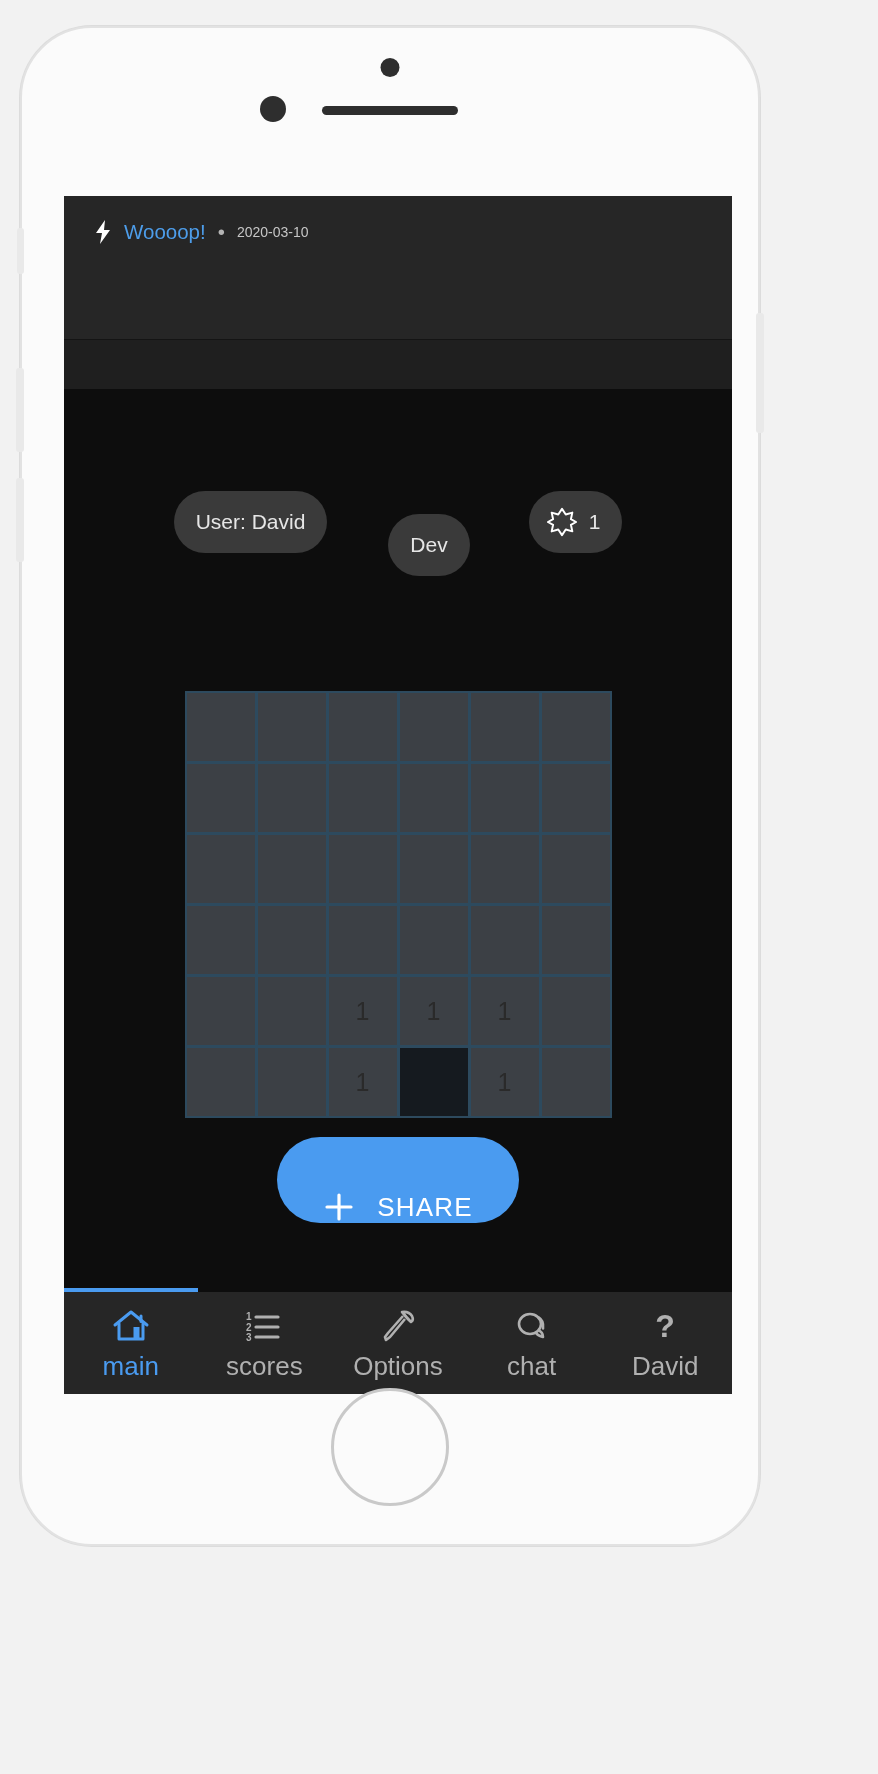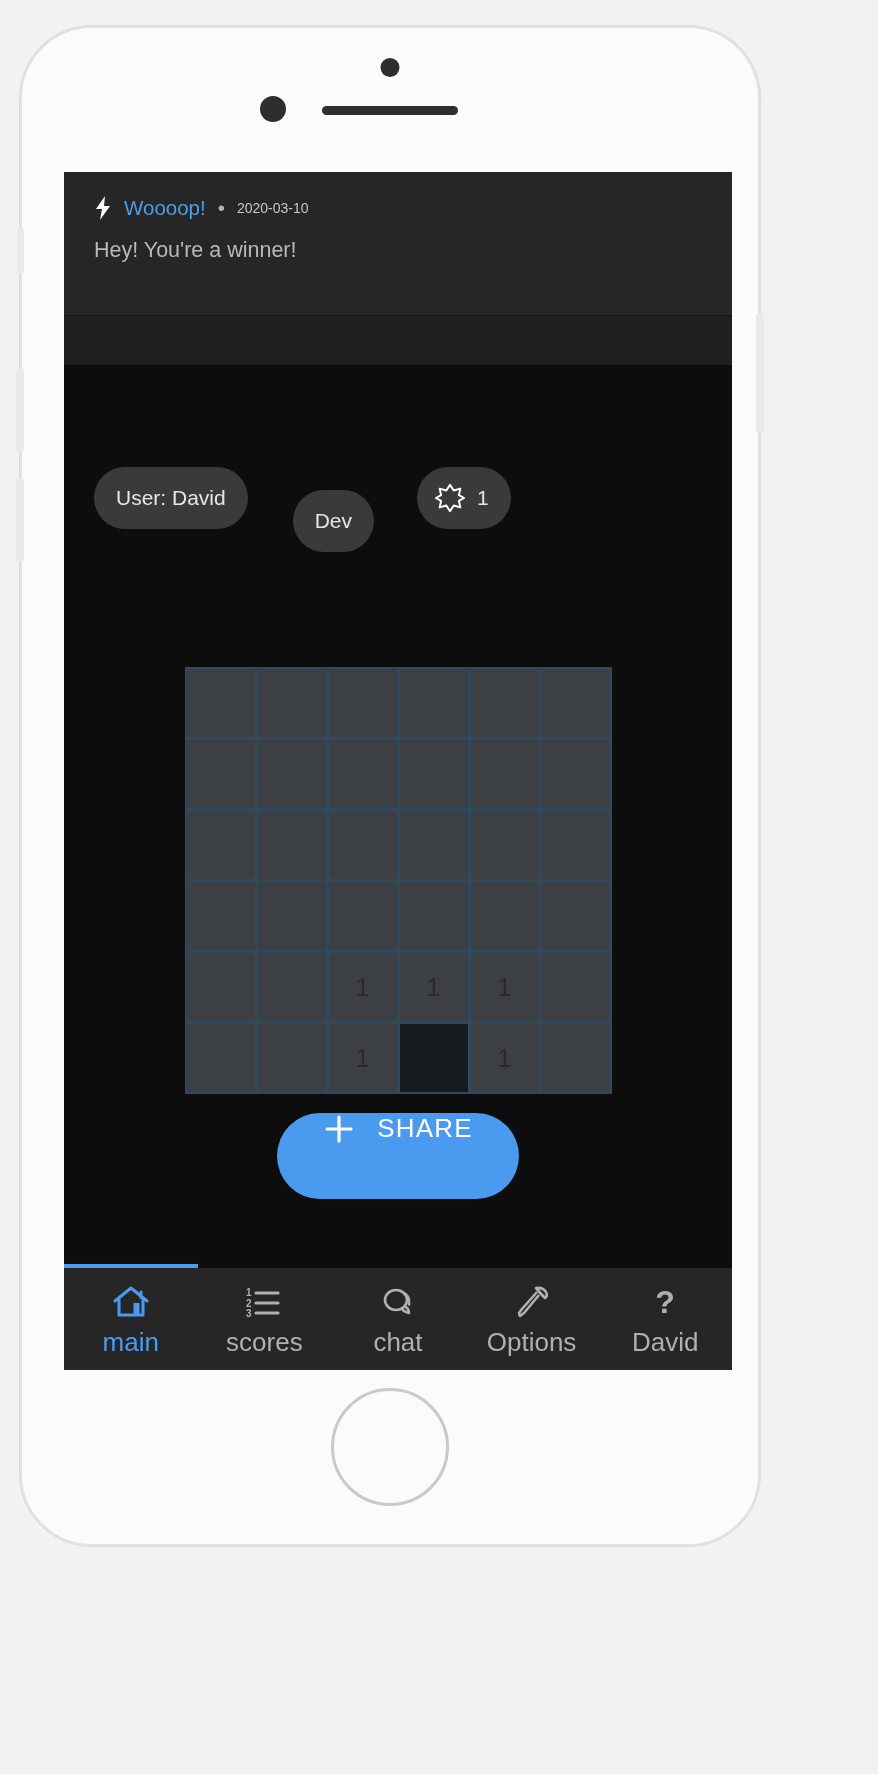--- a/index.html
+++ b/index.html
@@ -58,21 +58,21 @@
     position: absolute; left: 50%; bottom: 38px;
     transform: translateX(-50%);
     width: 118px; height: 118px; border-radius: 50%;
     border: 3px solid #c9c9c9;
     background: #fbfbfb;
   }
 
   
   #screen {
     position: absolute;
-    left: 42px; top: 144px;
+    left: 42px; top: 168px;
     width: 668px; height: 1198px;
     background: #0d0d0d;
     overflow: hidden;
   }
 
   
   #notification-card {
     background: #262626;
     padding: 24px 30px 30px 30px;
     min-height: 143px;
@@ -92,24 +92,25 @@
   #notif-footer {
     background: #1f1f1f;
     height: 50px;
     border-top: 1px solid #141414;
   }
 
   
   #status-bar {
     display: flex;
     align-items: center;
-    gap: 0;
+    gap: 16px;
     padding: 0 30px;
     margin-top: 102px;
     height: 62px;
+    justify-content: center;
   }
   .chip {
     background: #3a3a3a;
     border-radius: 31px;
     height: 62px;
     display: flex;
     align-items: center;
     justify-content: center;
     gap: 12px;
     padding: 0 22px;
@@ -159,21 +160,21 @@
     justify-content: center;
     margin-top: 19px;
   }
   #share-button {
     background: #4a9bf0;
     border: none;
     border-radius: 50px;
     height: 86px;
     padding: 0 46px;
     display: flex;
-    align-items: flex-start;
+    align-items: flex-end;
     gap: 22px;
     cursor: pointer;
     font-family: inherit;
   }
   #share-plus { width: 32px; height: 32px; flex: none; }
   #share-label {
     color: #ffffff;
     font-size: 26px;
     letter-spacing: 1.2px;
   }
@@ -227,21 +228,20 @@
 
     <div id="notification-card">
       <div id="notif-header">
         <svg id="notif-bolt" viewBox="0 0 18 24">
           <path d="M11 0 L2 13 L8 13 L6 24 L16 10 L10 10 Z" fill="#ffffff"></path>
         </svg>
         <span id="notif-title">Woooop!</span>
         <span id="notif-sep">•</span>
         <span id="notif-date">2020-03-10</span>
       </div>
-      <div id="notif-body">Hey! You're a winner!</div>
     </div>
     <div id="notif-footer"></div>
 
     <div id="status-bar">
 
       <div class="chip" id="chip-user">
         <span>User: David</span>
       </div>
 
       <div class="chip" id="chip-mode">
@@ -325,38 +325,38 @@
           <text x="2" y="13" font-size="10" font-family="Liberation Sans, sans-serif" font-weight="bold" fill="currentColor">1</text>
           <text x="2" y="23.5" font-size="10" font-family="Liberation Sans, sans-serif" font-weight="bold" fill="currentColor">2</text>
           <text x="2" y="34" font-size="10" font-family="Liberation Sans, sans-serif" font-weight="bold" fill="currentColor">3</text>
           <path d="M12 10 H34 M12 20 H34 M12 30 H34" stroke="currentColor" stroke-width="3.2" stroke-linecap="round"></path>
         </svg>
         <span class="nav-label">scores</span>
       </div>
 
       <div class="nav-item">
         <svg class="nav-icon" viewBox="0 0 40 38">
+          <path d="M24 5 Q31 4 34 9 Q36 13 33 15 L28 10 Q26 7 24 5 Z" fill="none" stroke="currentColor" stroke-width="2.6" stroke-linejoin="round"></path>
+          <path d="M25.5 6.5 L31.5 13.5" stroke="currentColor" stroke-width="2.6"></path>
+          <path d="M27 12 L12 30 L8 33 L7 30 L10 26 L25 9" fill="none" stroke="currentColor" stroke-width="2.6" stroke-linejoin="round"></path>
+        </svg>
+        <span class="nav-label">Options</span>
+      </div>
+
+      <div class="nav-item">
+        <svg class="nav-icon" viewBox="0 0 40 38">
           <ellipse cx="18" cy="17" rx="11" ry="10" fill="none" stroke="currentColor" stroke-width="2.6"></ellipse>
           <path d="M26 23 Q31 25 31 30 Q26 29 24 26" fill="none" stroke="currentColor" stroke-width="2.6" stroke-linejoin="round"></path>
           <path d="M26.5 10.5 Q32 13.5 31 21.5" fill="none" stroke="currentColor" stroke-width="2.6" stroke-linecap="round"></path>
         </svg>
         <span class="nav-label">chat</span>
       </div>
 
       <div class="nav-item">
         <svg class="nav-icon" viewBox="0 0 40 38">
-          <path d="M24 5 Q31 4 34 9 Q36 13 33 15 L28 10 Q26 7 24 5 Z" fill="none" stroke="currentColor" stroke-width="2.6" stroke-linejoin="round"></path>
-          <path d="M25.5 6.5 L31.5 13.5" stroke="currentColor" stroke-width="2.6"></path>
-          <path d="M27 12 L12 30 L8 33 L7 30 L10 26 L25 9" fill="none" stroke="currentColor" stroke-width="2.6" stroke-linejoin="round"></path>
-        </svg>
-        <span class="nav-label">Options</span>
-      </div>
-
-      <div class="nav-item">
-        <svg class="nav-icon" viewBox="0 0 40 38">
           <text x="20" y="30" font-size="32" font-family="Liberation Sans, sans-serif" font-weight="bold" text-anchor="middle" fill="currentColor">?</text>
         </svg>
         <span class="nav-label">David</span>
       </div>
 
     </nav>
 
   </div>
 
   <div id="home-button"></div>

